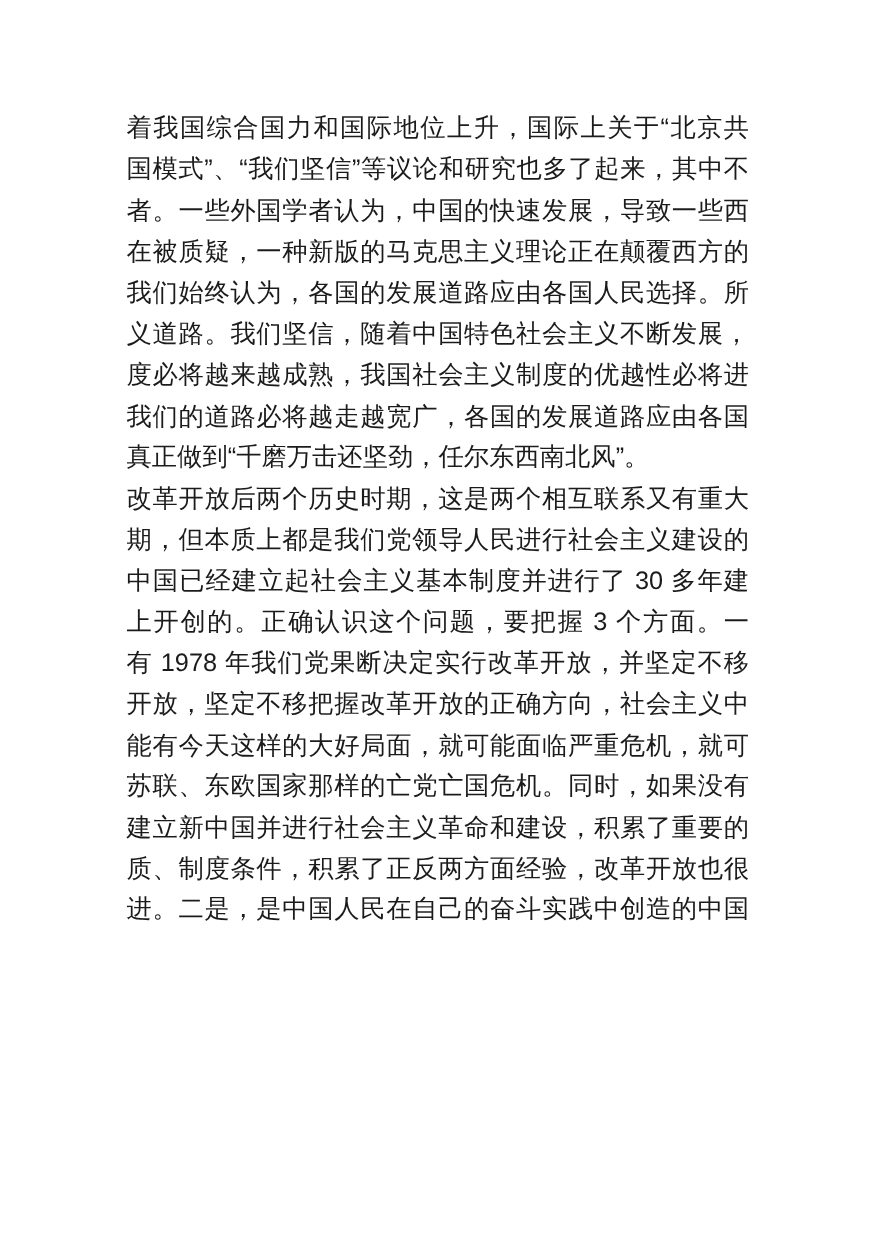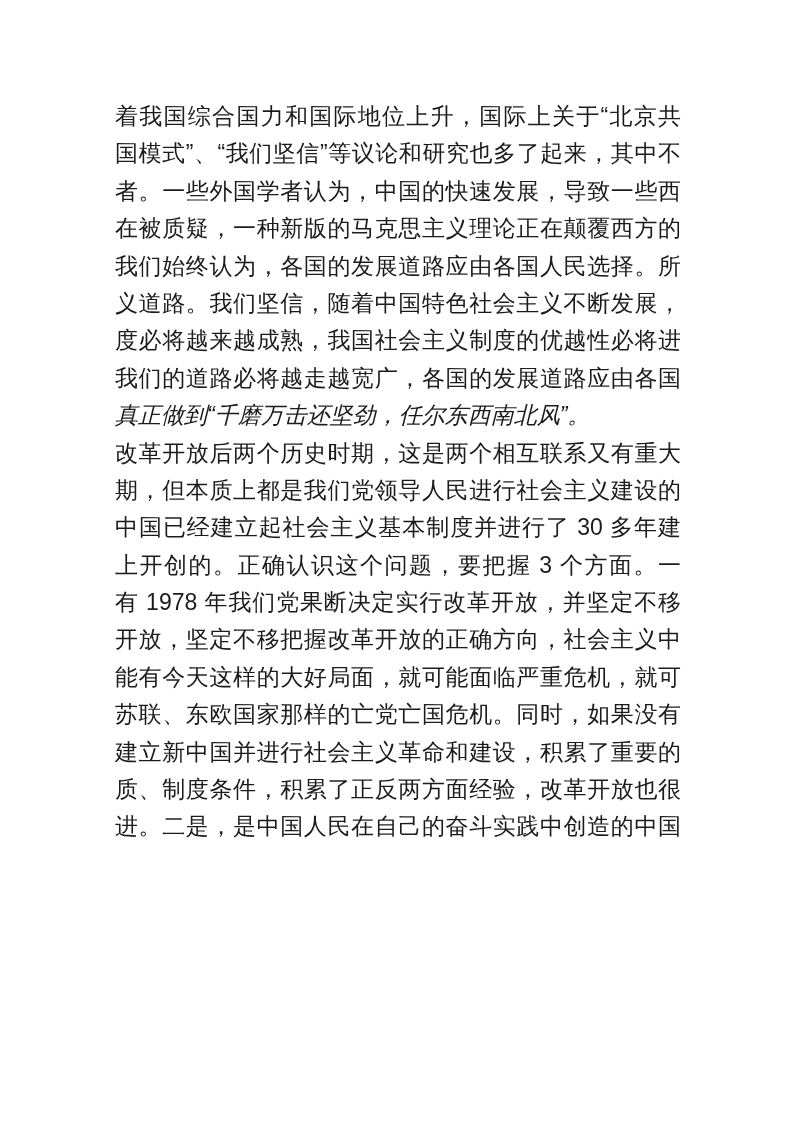--- a/index.html
+++ b/index.html
@@ -32,21 +32,20 @@
     line-height: 37.4px;
     height: 37.4px;
     text-align: justify;
     text-align-last: justify;
     overflow: hidden;
     white-space: normal;
   }
   
   .line.para-end {
     text-align-last: left;
-    font-style: italic;
   }
   
   .line.first-indent {
     text-indent: 35px;
   }
 </style>
 </head>
 <body>
 
 <div class="page">

